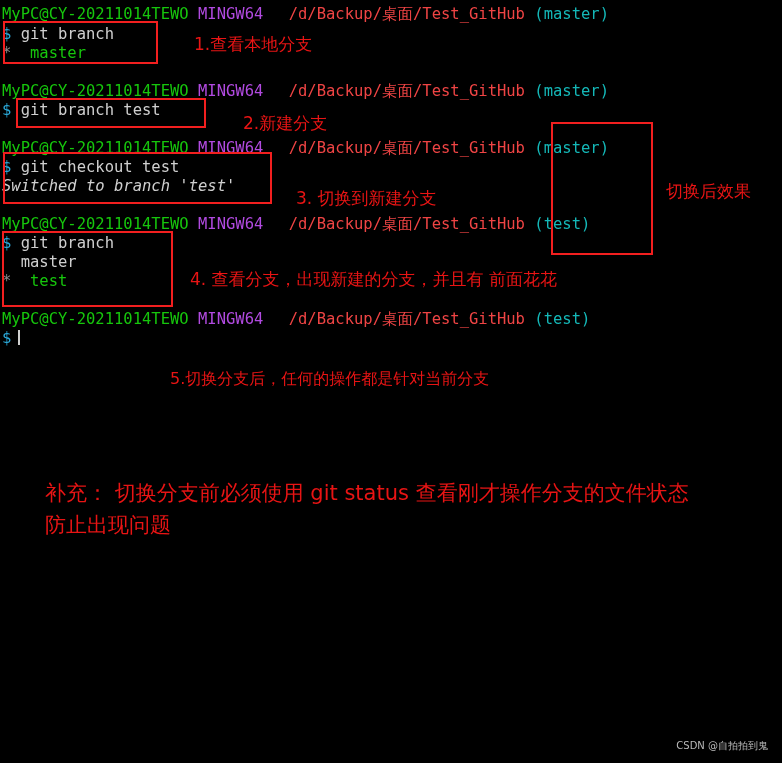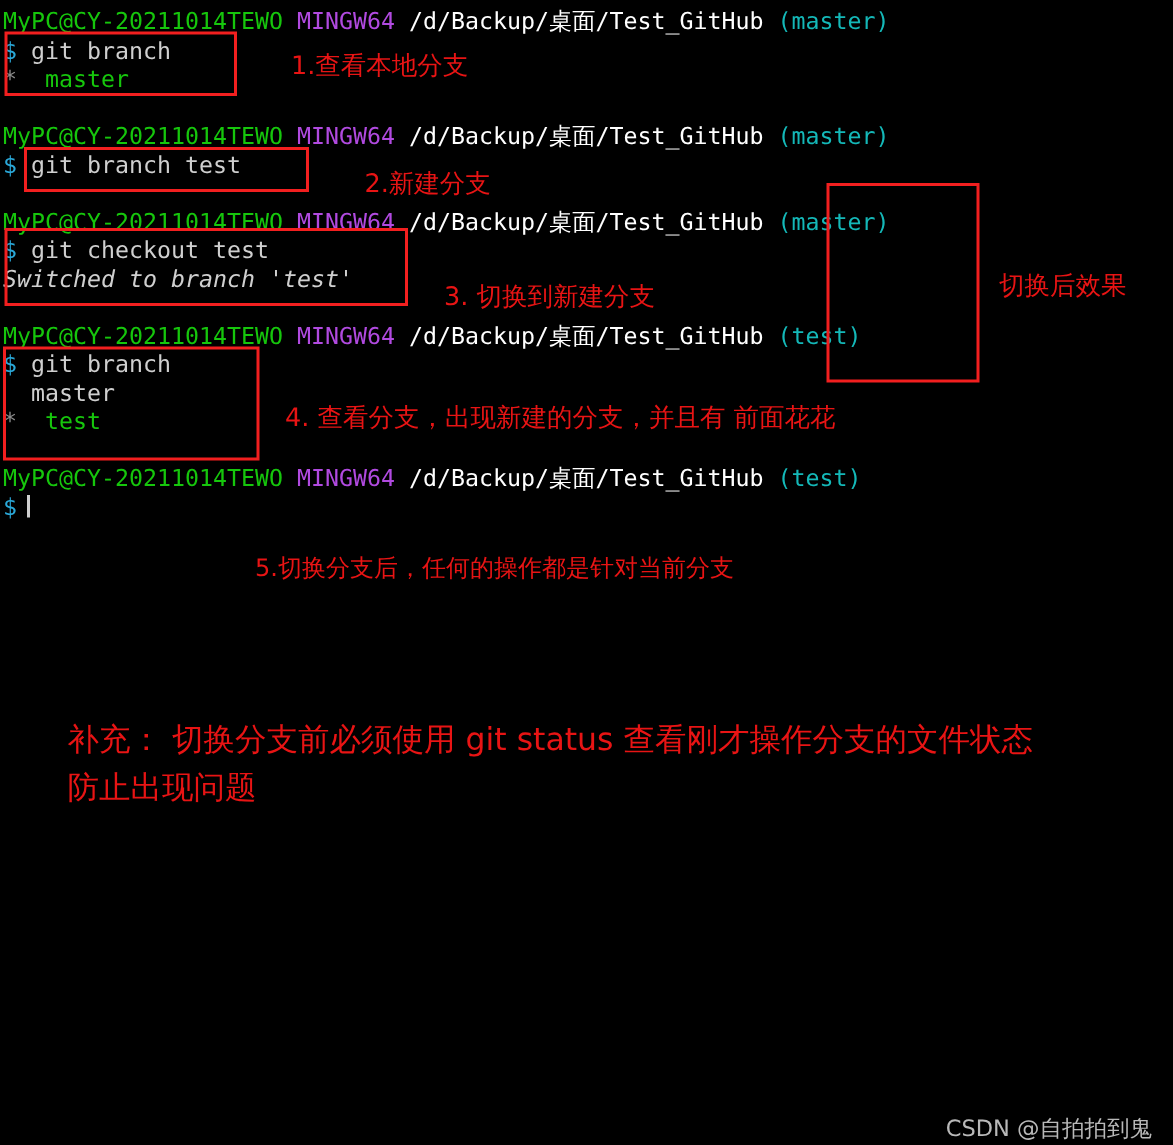--- a/index.html
+++ b/index.html
@@ -26,21 +26,21 @@
     left: 2px;
     white-space: pre;
     font-family: "DejaVu Sans Mono", monospace;
     font-size: 15.5px;
     line-height: 19px;
     letter-spacing: 0px;
   }
   .seg { white-space: pre; }
   .c-user   { color: #16c60c; }
   .c-mingw  { color: #b14ae0; }
-  .c-path   { color: #ffffff; }
+  .c-path   { color: #ef4444; margin-left: 16px; }
   .c-branch { color: #14b8b8; }
   .c-prompt { color: #2aa8d8; }
   .c-cmd    { color: #cfcfcf; }
   .c-out    { color: #cfcfcf; }
   .c-green  { color: #16c60c; }
   .c-star   { color: #8a8a8a; }
 
   .cursor {
     display: inline-block;
     width: 2px;
@@ -75,24 +75,24 @@
   .note-side { font-size: 17px; }
   .note-extra {
     font-size: 21px;
     line-height: 1.5;
   }
 
   
   #watermark {
     position: absolute;
     right: 14px;
-    bottom: 1px;
+    bottom: 10px;
     color: #b9b9b9;
     font-family: "DejaVu Sans", sans-serif;
-    font-size: 15px;
+    font-size: 10px;
     white-space: pre;
   }
 </style>
 </head>
 <body>
 
 <div id="terminal">
 
   <div class="tline" style="top:5px;"><span class="seg c-user">MyPC@CY-20211014TEWO</span><span class="seg c-cmd"> </span><span class="seg c-mingw">MINGW64</span><span class="seg c-cmd"> </span><span class="seg c-path">/d/Backup/桌面/Test_GitHub</span><span class="seg c-cmd"> </span><span class="seg c-branch">(master)</span></div>
 

